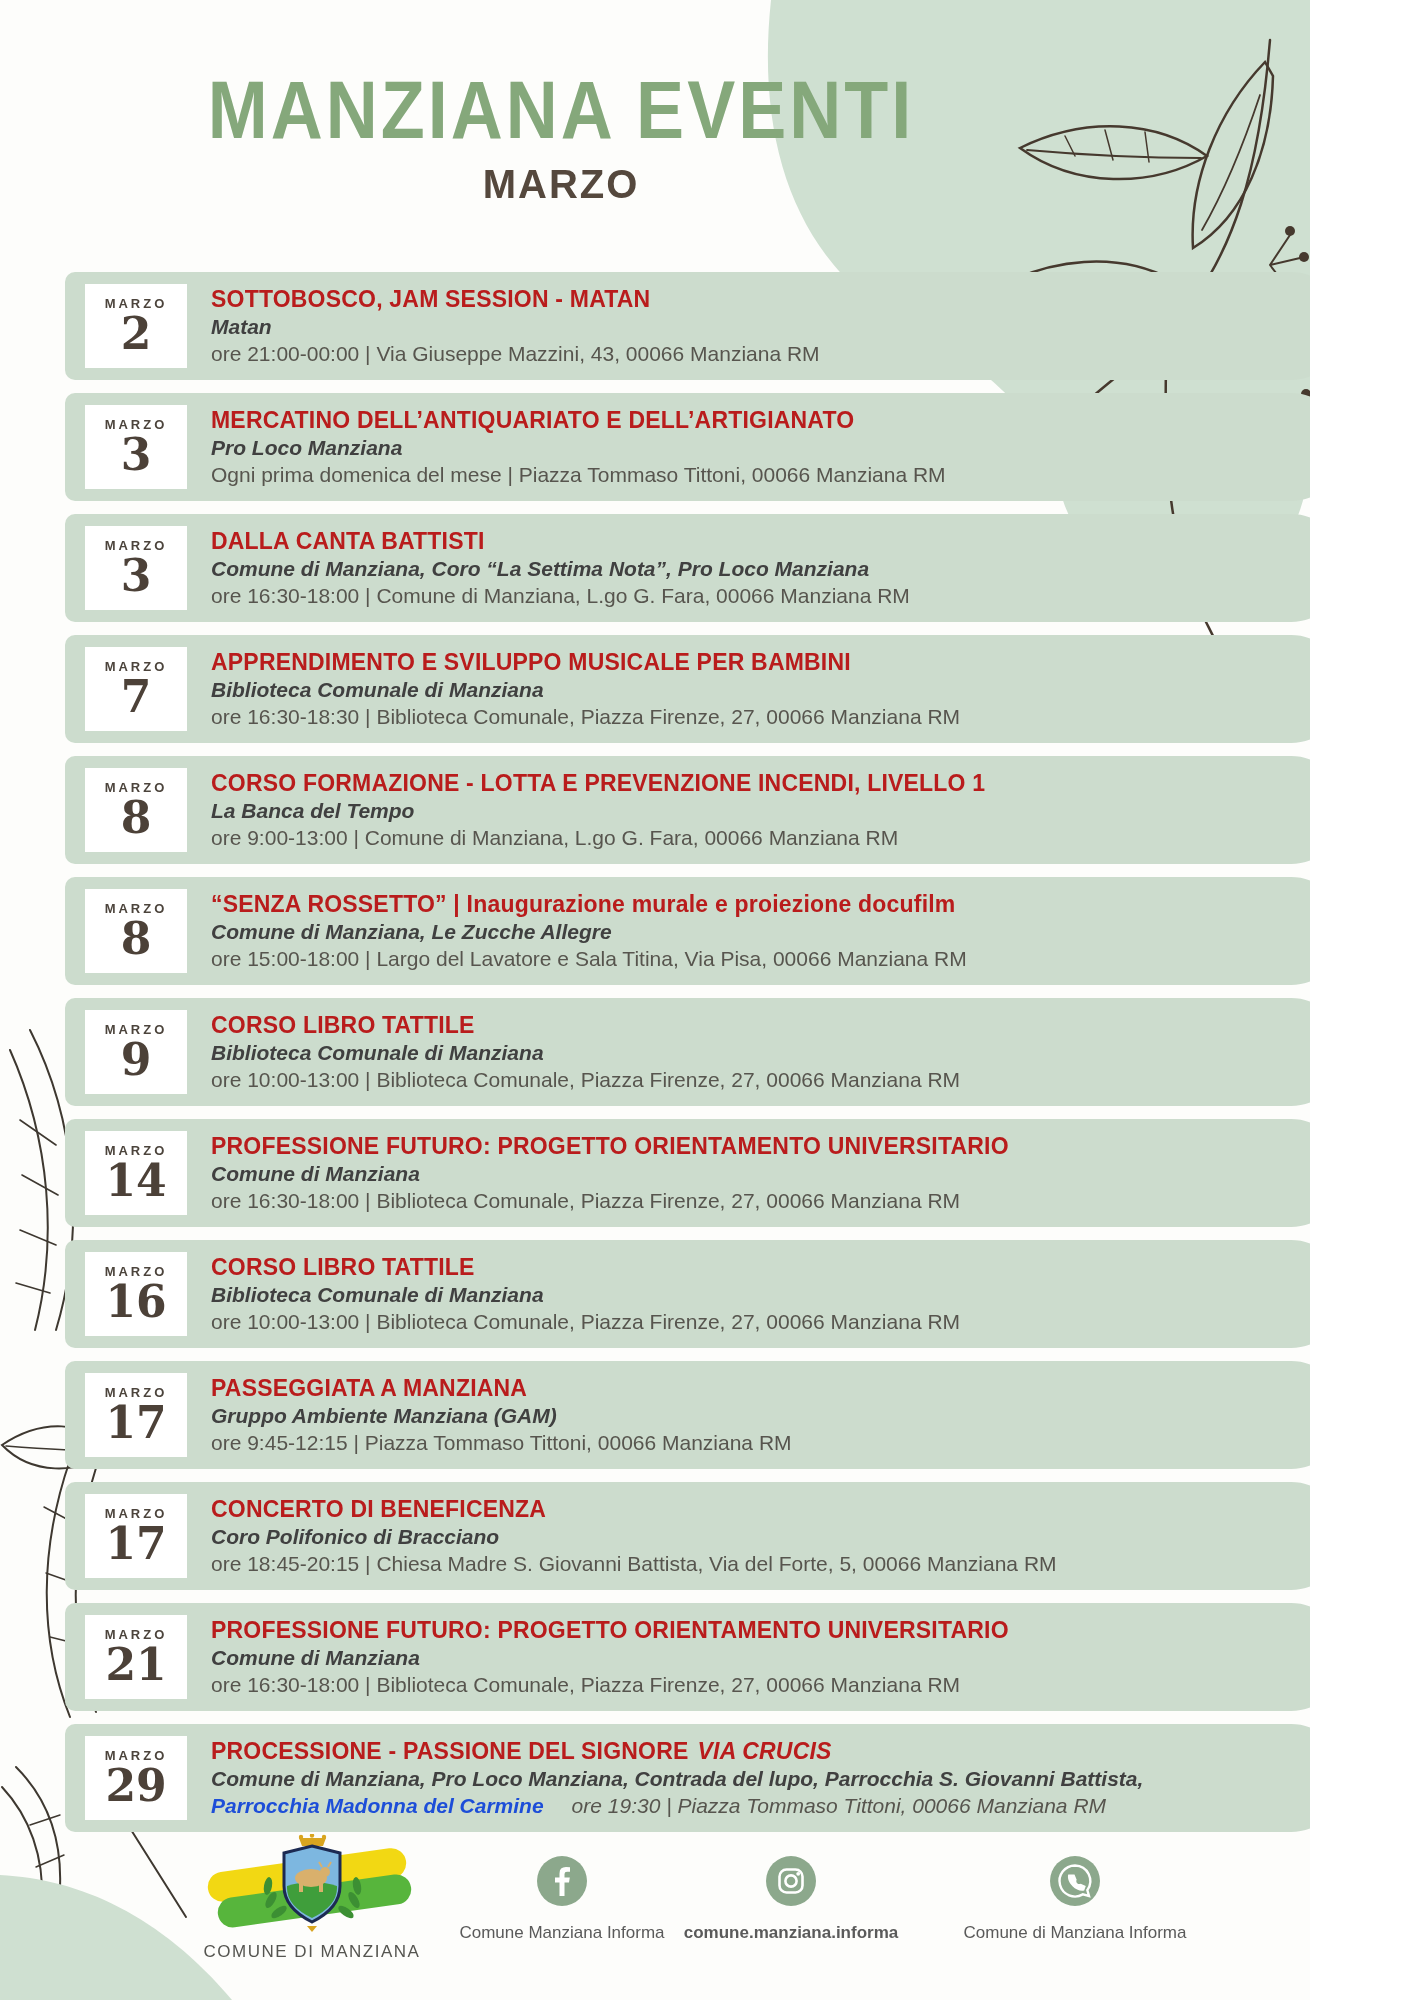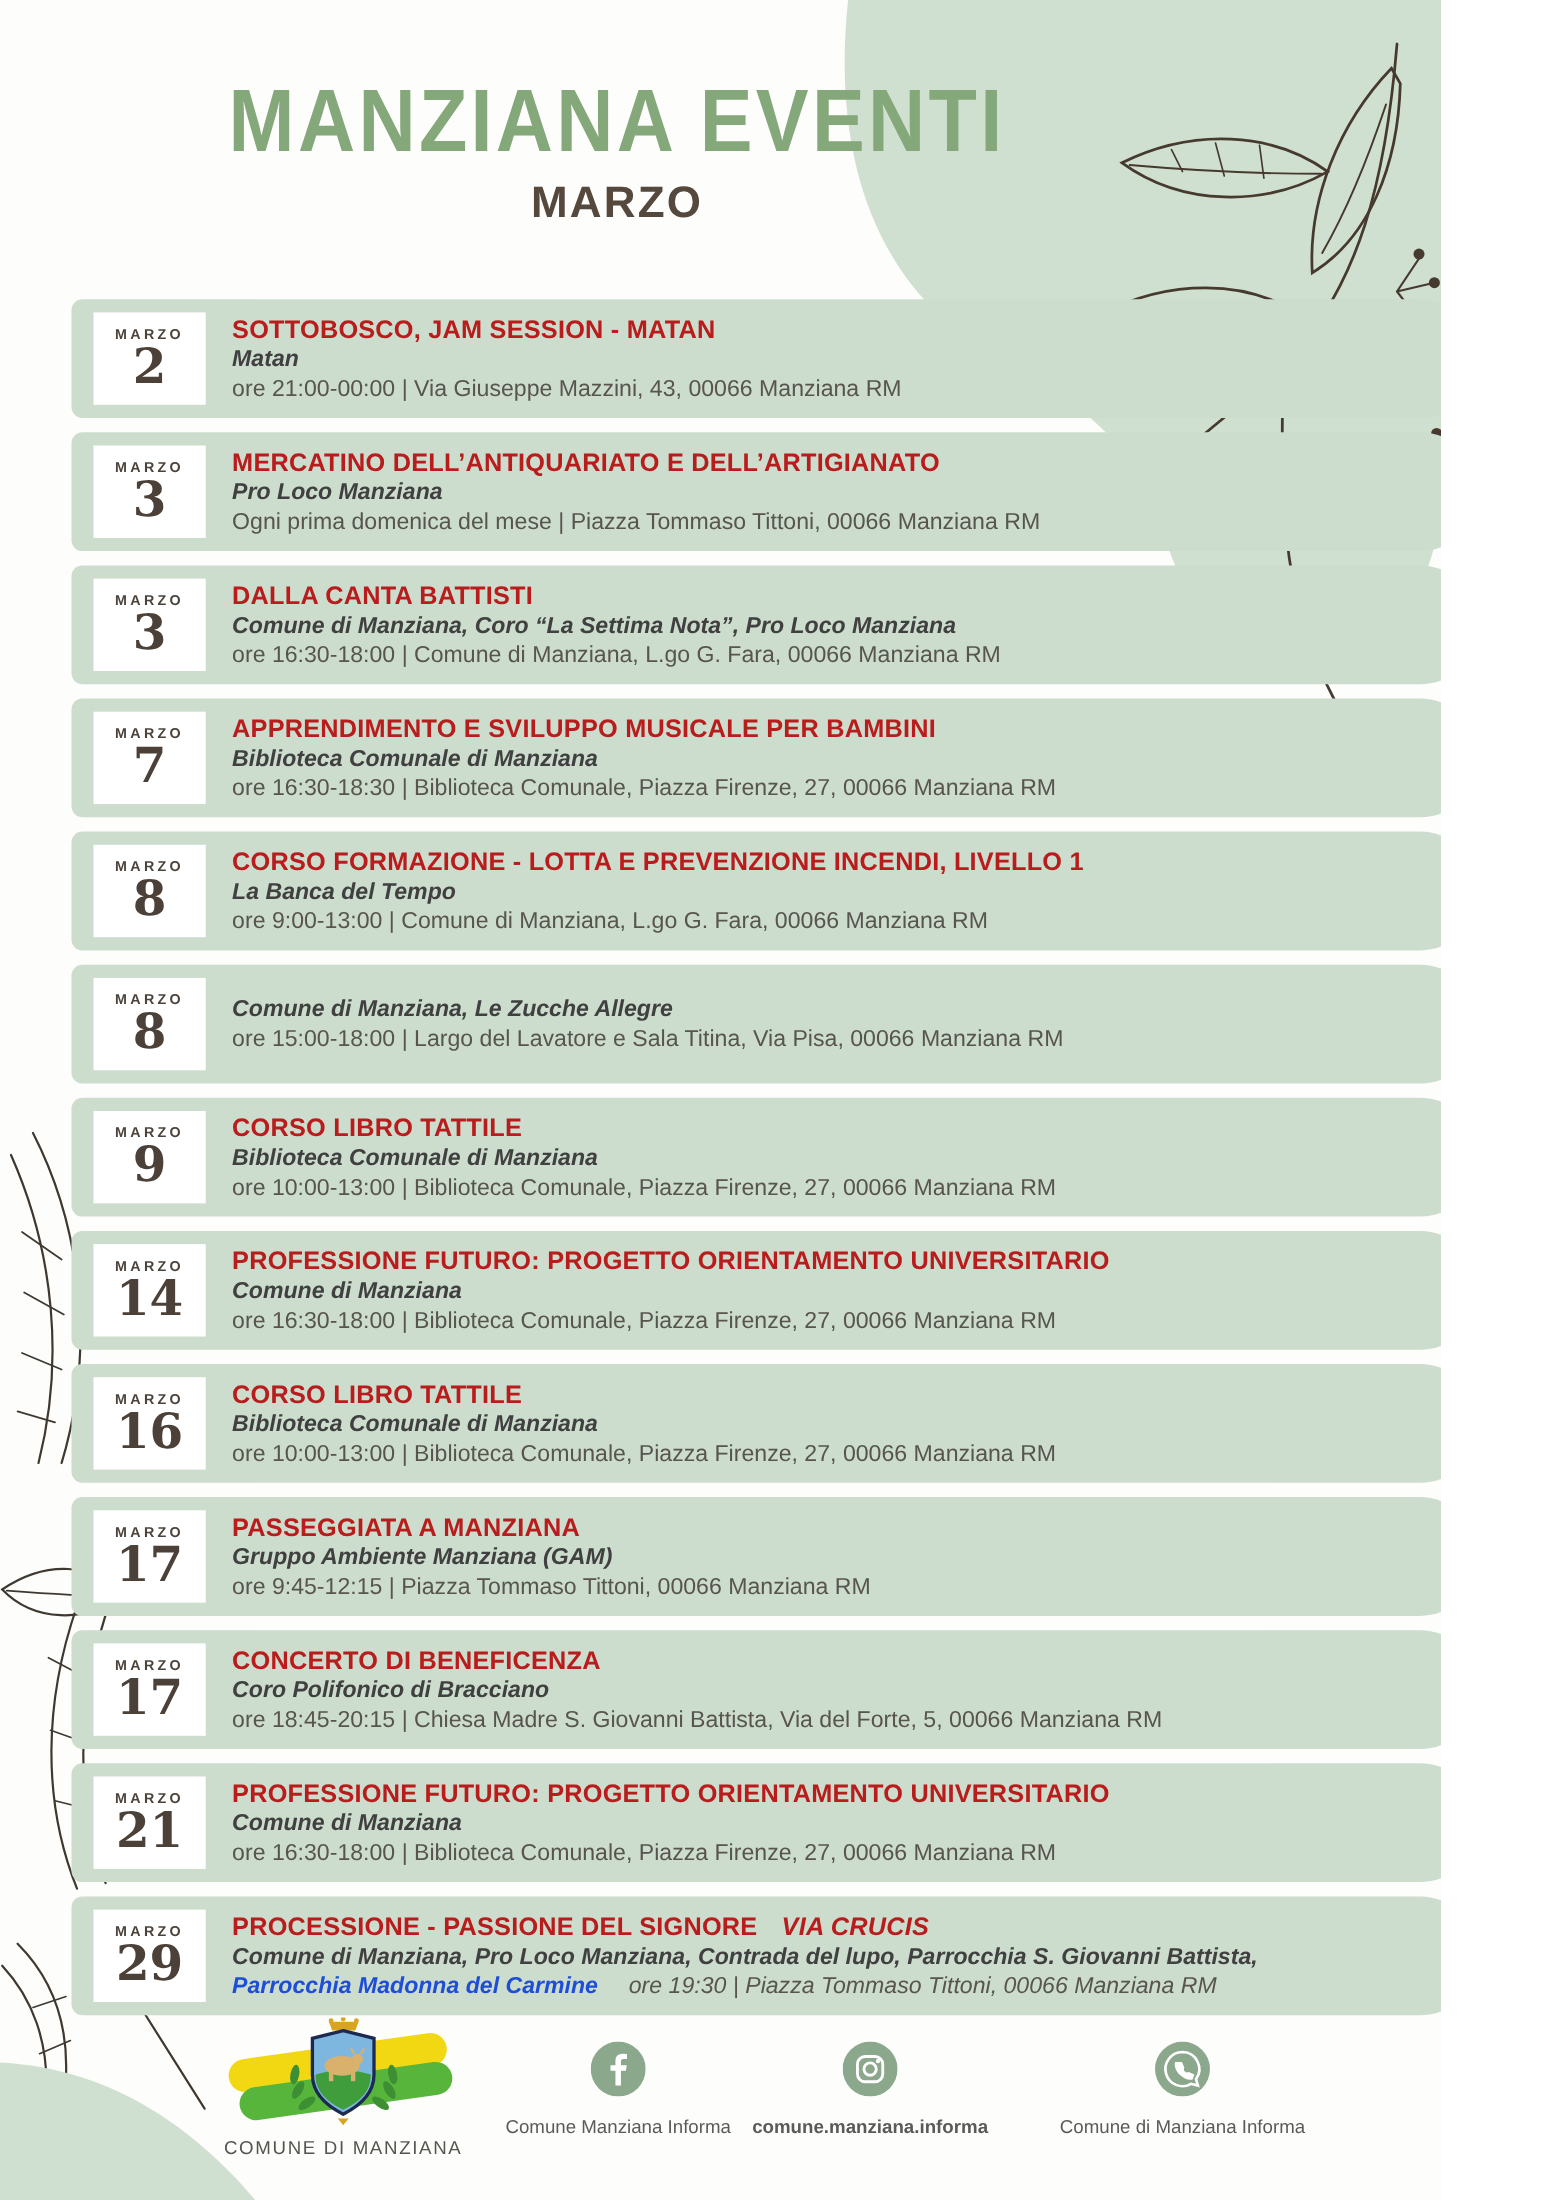--- a/index.html
+++ b/index.html
@@ -33,21 +33,21 @@
     display:flex; flex-direction:column; align-items:center; justify-content:center;
   }
   .badge-month{font-size:13px; font-weight:700; letter-spacing:3px; color:#4c443c;}
   .badge-day{
     font-family:"DejaVu Serif", serif; font-size:44px; font-weight:700;
     color:#4c4138; line-height:1; margin-top:1px;
   }
   .event-info{margin-left:24px; padding-right:70px; flex:1; min-width:0;}
   .event-title{font-size:23px; font-weight:700; color:#b91c1c; line-height:28px; letter-spacing:.2px;}
   .title-em{font-style:italic;}
-  .title-em:not(:empty){margin-left:22px;}
+  .title-em:not(:empty){margin-left:9px;}
   .event-organizer{font-size:21px; font-weight:700; font-style:italic; color:#404040; line-height:27px;}
   .event-detailline{font-size:21px; color:#57554e; line-height:27px;}
   .organizer-cont{font-weight:700; font-style:italic; color:#1d4ed8;}
   .organizer-cont:empty{display:none;}
   .inline-details .event-details-text{margin-left:28px;font-style:italic;}
   
   .logo-block{position:absolute; left:192px; top:1834px; width:240px; text-align:center; z-index:2;}
   .logo-caption{margin-top:4px; font-size:17px; letter-spacing:1.5px; color:#555550;}
   .social{position:absolute; top:1856px; width:250px; text-align:center; z-index:2;}
   .social-fb{left:437px;} .social-ig{left:666px;font-weight:bold;} .social-wa{left:950px;}
@@ -190,20 +190,23 @@
         </div>
       </div>
     </div>
 
     <div class="event-row">
       <div class="date-badge">
         <span class="badge-month">MARZO</span>
         <span class="badge-day">8</span>
       </div>
       <div class="event-info">
+        <div class="event-title">
+          <span>“SENZA ROSSETTO” | Inaugurazione murale e proiezione docufilm</span><span class="title-em"></span>
+        </div>
         <div class="event-organizer">Comune di Manziana, Le Zucche Allegre</div>
         <div class="event-detailline">
           <span class="event-details-text">ore 15:00-18:00 | Largo del Lavatore e Sala Titina, Via Pisa, 00066 Manziana RM</span>
         </div>
       </div>
     </div>
 
     <div class="event-row">
       <div class="date-badge">
         <span class="badge-month">MARZO</span>

